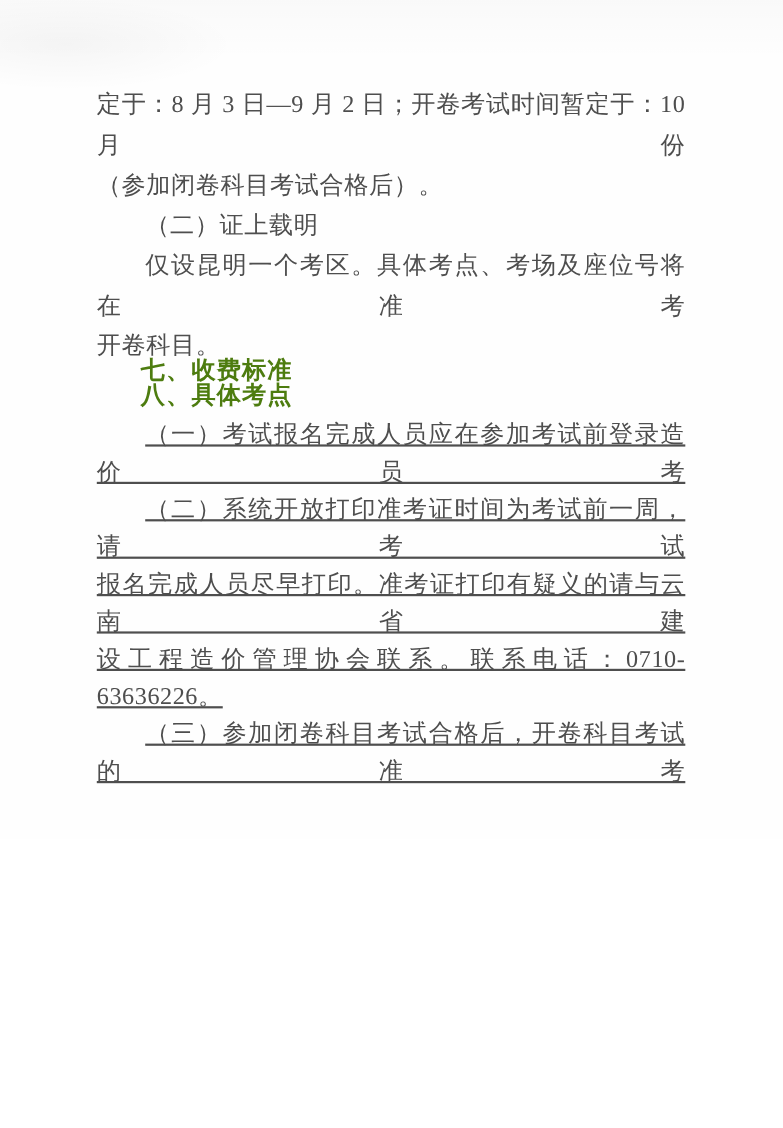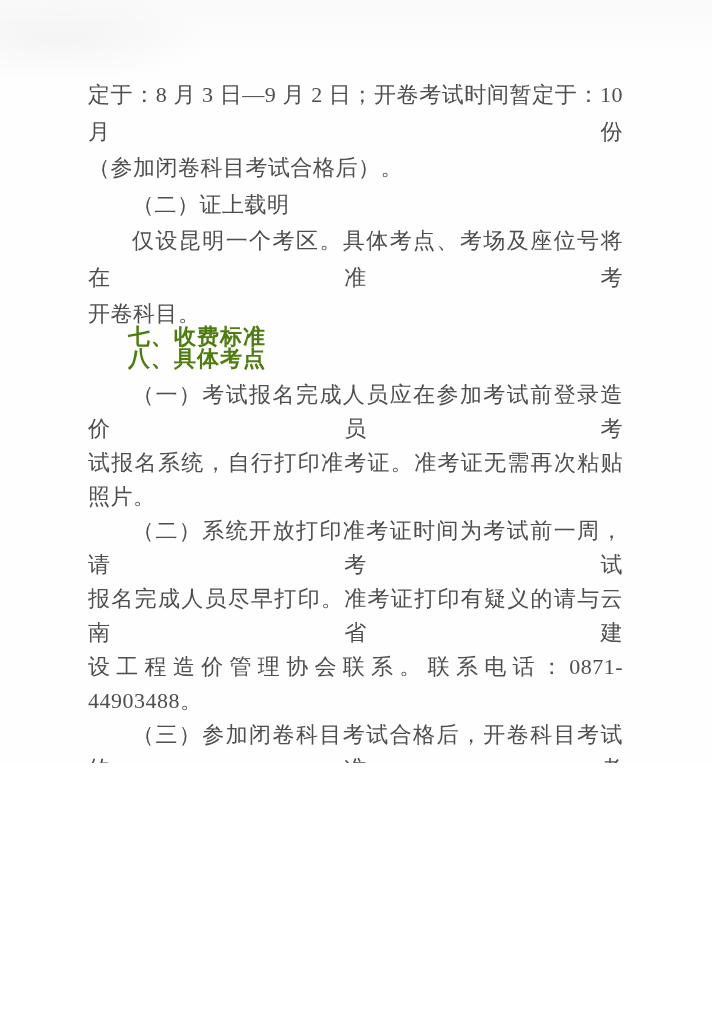--- a/index.html
+++ b/index.html
@@ -19,21 +19,21 @@
     pointer-events:none;
   }
   .body-text{
     position:absolute;left:0;top:77px;width:712px;
     padding:0 89px 0 88px;box-sizing:border-box;
     font-size:22px;color:#4e4e4e;letter-spacing:0.5px;
   }
   .ln{line-height:36.5px;text-align:justify;text-align-last:justify;}
   .ln.last{text-align-last:left;}
   .ln.ind{text-indent:44px;}
-  .ln.t{line-height:34px;}
+  .ln.t{line-height:34px;text-decoration:underline;}
   .heading{
     font-family:"Liberation Sans","DejaVu Sans",sans-serif;
     font-weight:700;color:#4d7c0f;
     text-align:left;text-align-last:left;
     text-indent:40px;line-height:36.5px;margin-top:-14px;
     letter-spacing:1px;
   }
   .signature{
     position:absolute;right:107px;top:818px;
     font-size:20px;color:#4e4e4e;text-align:right;z-index:1;
@@ -61,24 +61,23 @@
 
   <div class="body-text">
     <div class="ln">定于：8 月 3 日—9 月 2 日；开卷考试时间暂定于：10 月份</div>
     <div class="ln last">（参加闭卷科目考试合格后）。</div>
     <div class="ln ind last">（二）证上载明</div>
     <div class="ln ind">仅设昆明一个考区。具体考点、考场及座位号将在准考</div>
     <div class="ln last">开卷科目。</div>
     <div class="heading">七、收费标准</div>
     <div class="heading">八、具体考点</div>
     <div class="ln t ind">（一）考试报名完成人员应在参加考试前登录造价员考</div>
-    <div class="ln t last">试报名系统，自行打印准考证。准考证无需再次粘贴照片。</div>
     <div class="ln t ind">（二）系统开放打印准考证时间为考试前一周，请考试</div>
     <div class="ln t">报名完成人员尽早打印。准考证打印有疑义的请与云南省建</div>
-    <div class="ln t last">设工程造价管理协会联系。联系电话：0871-44903488。</div>
+    <div class="ln t last">设工程造价管理协会联系。联系电话：0710-63636226。</div>
     <div class="ln t ind">（三）参加闭卷科目考试合格后，开卷科目考试的准考</div>
 
   </div>
 
   <div class="signature">
     <div>云南省建设工程造价管理协会</div>
     <div class="date">2015 年 6 月 8 日</div>
   </div>
 
   <svg class="seal" viewBox="0 0 160 160" width="160" height="160">

